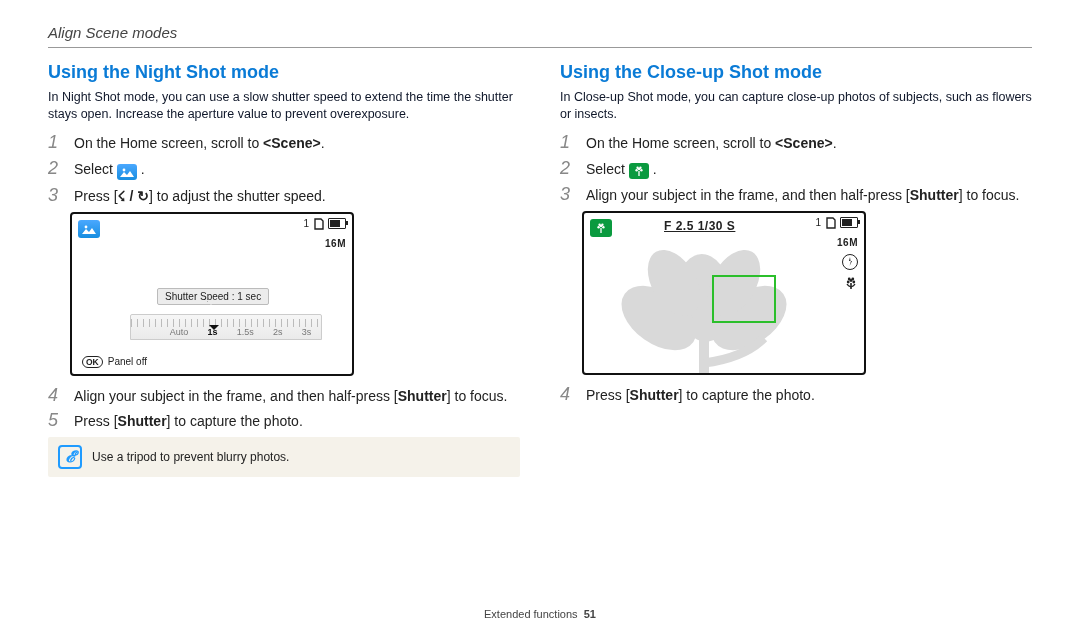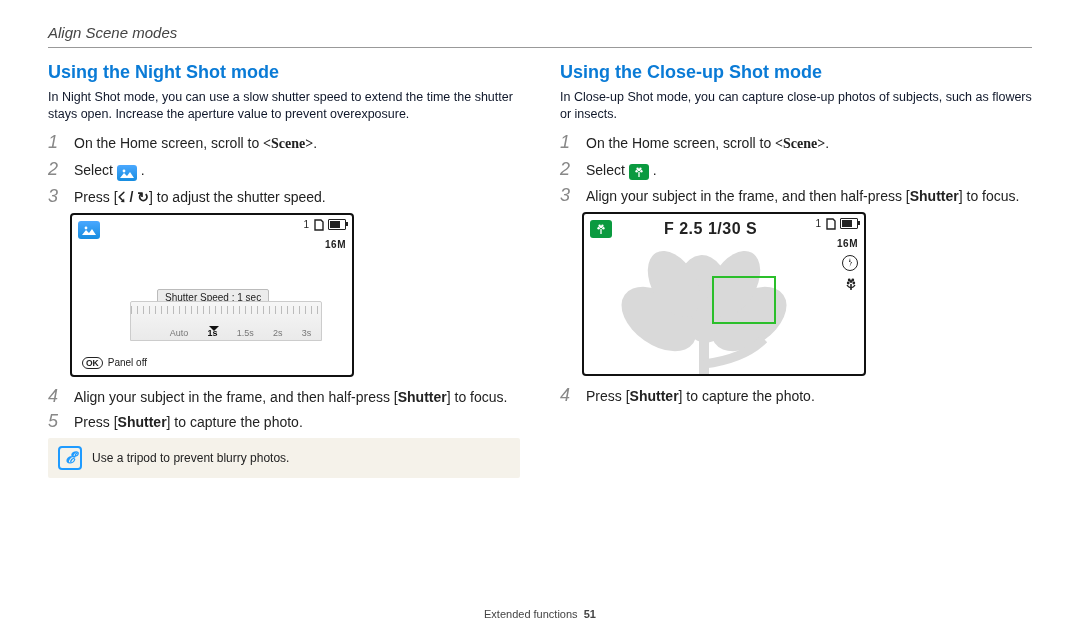--- a/index.html
+++ b/index.html
@@ -24,21 +24,21 @@
     color: #0a7bd6; font-size: 18px; font-weight: 700; margin: 0 0 6px 0;
   }
   .intro { font-size: 12.5px; line-height: 1.35; margin: 0 0 10px 0; color: #0f172a; }
   .step { display: flex; gap: 8px; margin: 6px 0; font-size: 14px; line-height: 1.35; }
   .step .num {
     font-style: italic; color: #888; font-size: 18px; font-weight: 400;
     flex: 0 0 18px; text-align: left; line-height: 1.1;
   }
   .step .txt { padding-top: 1px; }
   .step .txt b { font-weight: 700; }
-  .angle { font-weight: 700; font-family: Liberation Serif, serif; }
+  .angle { font-weight: 700; }
   .screen {
     border: 2px solid #111; border-radius: 4px; background: #fff;
     position: relative; width: 280px; height: 160px; margin: 6px 0 10px 22px;
     overflow: hidden;
   }
   .sc-icon-landscape, .sc-icon-flower {
     width: 22px; height: 18px; border-radius: 3px; color: #fff;
     position: absolute; top: 6px; left: 6px; display: flex; align-items: center; justify-content: center;
     font-size: 11px;
   }
@@ -53,38 +53,38 @@
   .sidebar .flower { width: 14px; height: 14px; margin: 6px 0 0 auto; }
   
   .tooltip {
     position: absolute; left: 85px; top: 74px; background: #ececec; border: 1px solid #bbb;
     font-size: 10px; padding: 2px 7px; border-radius: 2px; white-space: nowrap;
   }
   .tooltip::after {
     content: ""; position: absolute; left: 48px; bottom: -6px; border: 5px solid transparent; border-top-color: #ececec;
   }
   .ruler {
-    position: absolute; left: 30px; right: 30px; bottom: 34px; height: 40px;
+    position: absolute; left: 30px; right: 30px; bottom: 34px; height: 26px;
     background: linear-gradient(#f6f6f6,#eaeaea); border: 1px solid #ccc; border-radius: 2px 2px 0 0;
     font-size: 9px; color: #777; display: flex; align-items: flex-end; justify-content: space-around;
     padding-bottom: 2px; box-sizing: border-box; margin-left: 28px;
   }
   .ruler span { position: relative; z-index: 2; }
   .ruler .sel { color: #111; font-weight: 700; }
   .ruler::before {
     content:""; position:absolute; left:0; right:0; top:4px; height:8px;
     background: repeating-linear-gradient(90deg,#bbb 0 1px, transparent 1px 6px);
   }
   .marker { position:absolute; left: 36%; top: -2px; width: 0; height: 0; border: 5px solid transparent; border-top-color: #111; }
   .okbar {
     position: absolute; left: 10px; bottom: 6px; font-size: 10px; display: flex; align-items: center; gap: 5px;
   }
   .ok-badge { border: 1px solid #222; border-radius: 6px; padding: 0 3px; font-size: 8.5px; font-weight: 700; }
   
-  .aperture { position: absolute; top: 6px; left: 80px; font-size: 16px; font-weight: 700; letter-spacing: .5px; }
+  .aperture { position: absolute; top: 6px; left: 80px; font-size: 12px; font-weight: 700; letter-spacing: .5px; text-decoration: underline; }
   .flower-bg { position: absolute; left: 20px; bottom: -10px; width: 200px; height: 140px; }
   .focus-rect { position: absolute; left: 128px; top: 62px; width: 60px; height: 44px; border: 2px solid #2bbf2b; }
   
   .inline-ico {
     display: inline-flex; vertical-align: -3px; align-items:center; justify-content:center;
     width: 20px; height: 16px; border-radius: 3px; color:#fff; font-size:10px;
   }
   .inline-ico.land { background: linear-gradient(#4aa8ff,#178de0); }
   .inline-ico.flwr { background: #0a9a3f; }
   .flash-timer { font-weight: 700; }

